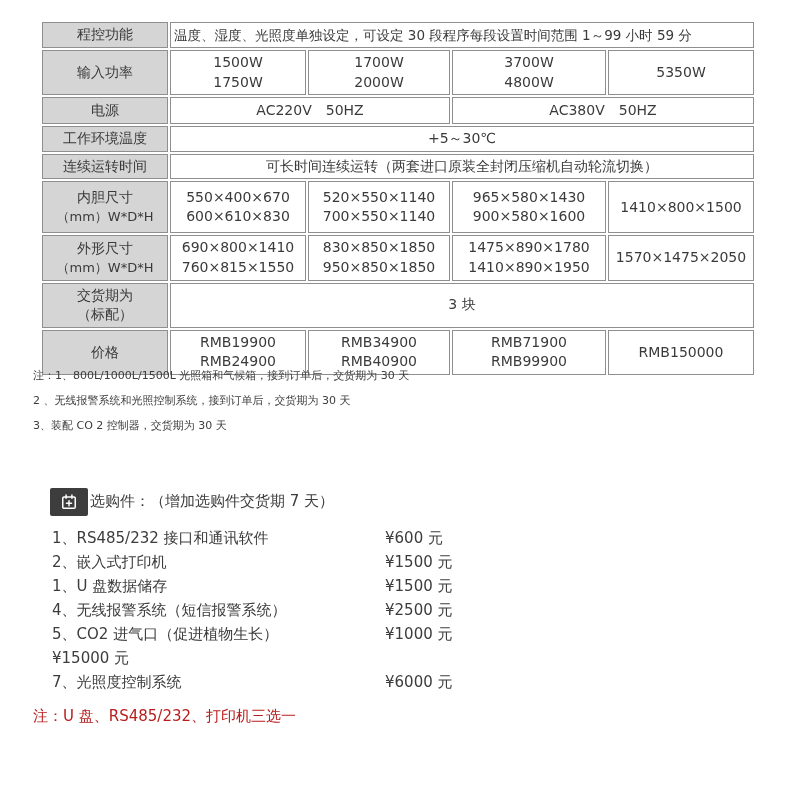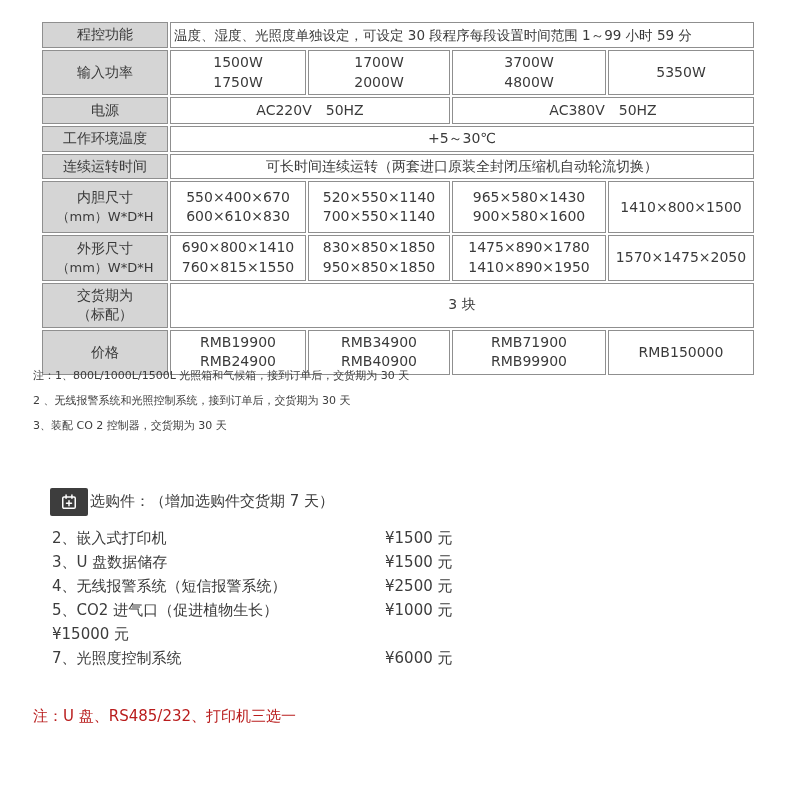--- a/index.html
+++ b/index.html
@@ -221,25 +221,29 @@
         <line x1="15.5" y1="3.5" x2="15.5" y2="7.5"></line>
         <line x1="9" y1="13.5" x2="15" y2="13.5"></line>
         <line x1="12" y1="10.5" x2="12" y2="16.5"></line>
       </svg>
     </span>
     <span class="options-title">选购件：（增加选购件交货期 7 天）</span>
   </div>
 
   <div class="option-list">
     <div class="option-row">
+      <span class="option-name">1、RS485/232 接口和通讯软件</span>
+      <span class="option-price">¥600 元</span>
+    </div>
+    <div class="option-row">
       <span class="option-name">2、嵌入式打印机</span>
       <span class="option-price">¥1500 元</span>
     </div>
     <div class="option-row">
-      <span class="option-name">3、U 盘数据储存</span>
+      <span class="option-name">1、U 盘数据储存</span>
       <span class="option-price">¥1500 元</span>
     </div>
     <div class="option-row">
       <span class="option-name">4、无线报警系统（短信报警系统）</span>
       <span class="option-price">¥2500 元</span>
     </div>
     <div class="option-row">
       <span class="option-name">5、CO2 进气口（促进植物生长）</span>
       <span class="option-price">¥1000 元</span>
     </div>

